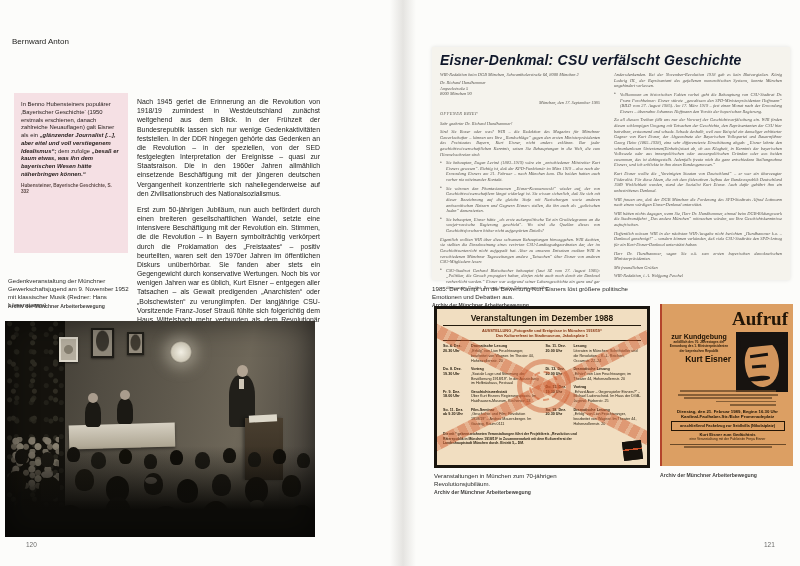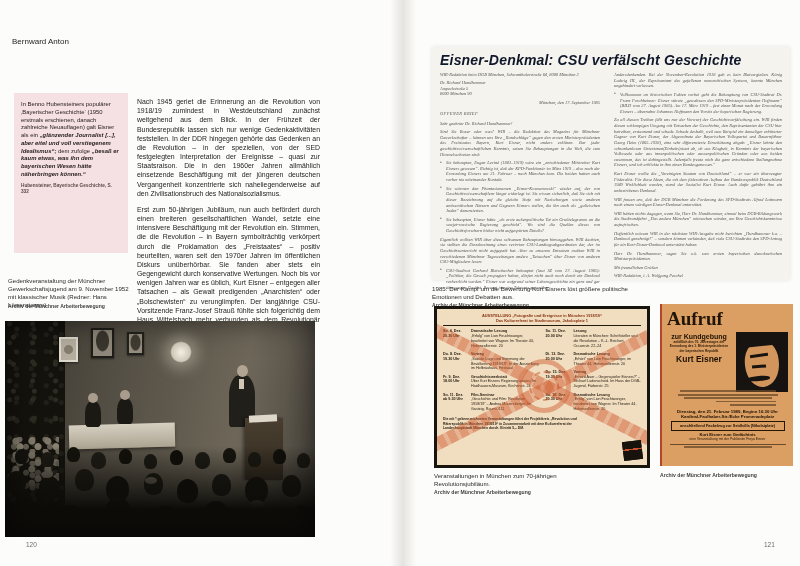--- a/index.html
+++ b/index.html
@@ -126,25 +126,25 @@
   .cal-ring2{position:absolute;left:92px;top:62px;width:30px;height:30px;border-radius:50%;
     border:2px dashed rgba(205,85,40,.5);}
   #cal-emblem{position:absolute;right:5px;bottom:5px;width:19px;height:19px;background:#17120c;
     transform:rotate(-7deg);
     background-image:linear-gradient(#17120c 40%,#c8502a 40%,#c8502a 48%,#17120c 48%),
       linear-gradient(transparent 60%,#e8d7b8 60%,#e8d7b8 63%,transparent 63%);}
 
   
   #poster{left:660px;top:304px;width:133px;height:162px;background:#dc9f63;
     border-left:2px solid #b4452c;padding:4px 5px;overflow:hidden;}
-  #p-title{text-align:left;font-family:"Liberation Serif",serif;font-weight:bold;
+  #p-title{text-align:right;font-family:"Liberation Serif",serif;font-weight:bold;
     font-size:19px;color:#211507;line-height:1.1;margin-top:1px;}
   #p-sub1{margin-top:3px;width:64px;text-align:center;font-size:7px;font-weight:bold;color:#1d1204;}
   #p-sub2{width:64px;text-align:center;font-size:3.2px;font-weight:bold;line-height:1.4;color:#2a1a08;}
-  #p-name{width:64px;text-align:center;font-size:8.5px;font-weight:bold;color:#1d1204;margin-top:1px;}
+  #p-name{width:64px;text-align:right;font-size:8.5px;font-weight:bold;color:#1d1204;margin-top:1px;}
   #p-port{position:absolute;left:74px;top:28px;width:52px;height:60px;background:#171310;overflow:hidden;}
   .p-face{position:absolute;left:9px;top:9px;width:34px;height:46px;border-radius:50% 45% 55% 50%;
     background:#d2955c;transform:rotate(-7deg);}
   .p-stroke1,.p-stroke2,.p-stroke3{position:absolute;background:#171310;}
   .p-stroke1{left:14px;top:22px;width:18px;height:3px;transform:rotate(-8deg);}
   .p-stroke2{left:16px;top:33px;width:14px;height:2.5px;transform:rotate(-5deg);}
   .p-stroke3{left:12px;top:44px;width:22px;height:5px;transform:rotate(-4deg);border-radius:40%;}
   .p-hairblock{position:absolute;left:4px;top:2px;width:44px;height:12px;background:#171310;
     transform:rotate(-6deg);}
   #p-noise{margin:26px auto 0;width:104px;}
@@ -239,20 +239,21 @@
       <p>Hoffentlich müssen WIR in der nächsten WIR-Ausgabe nicht berichten „Hundhammer k.o. – Denkmal genehmigt!“ – sondern können verkünden, daß viele CSU-Stadträte den SPD-Antrag für ein Kurt-Eisner-Denkmal unterstützt haben.</p>
       <p>Herr Dr. Hundhammer, sagen Sie o.k. zum ersten bayerischen demokratischen Ministerpräsidenten.</p>
       <p>Mit freundlichen Grüßen</p>
       <p>WIR-Redaktion, i. A. Wolfgang Peschel</p>
     </div>
   </div>
   <div class="abs" id="letter-caption">1985: Der Kampf um die Bewertung Kurt Eisners löst größere politische Emotionen und Debatten aus.</div>
   <div class="abs" id="letter-credit">Archiv der Münchner Arbeiterbewegung</div>
 
   <div class="abs" id="calendar">
+    <div id="cal-title">Veranstaltungen im Dezember 1988</div>
     <div id="cal-sub">AUSSTELLUNG „Fotografie und Ereignisse in München 1918/19“
 Das Kulturreferat im Stadtmuseum, Jakobsplatz 1</div>
     <div class="cal-cols">
       <div class="cal-col">
         <div class="cal-entry">
           <div class="cal-when">So.  4. Dez.
 20.30 Uhr</div>
           <div class="cal-body"><span class="cal-type">Dramatische Lesung</span><br><span>„Erfolg“ von Lion Feuchtwanger, bearbeitet von Wagner. Im Theater 44, Hohenzollernstr. 20</span></div>
         </div>
         <div class="cal-entry">

